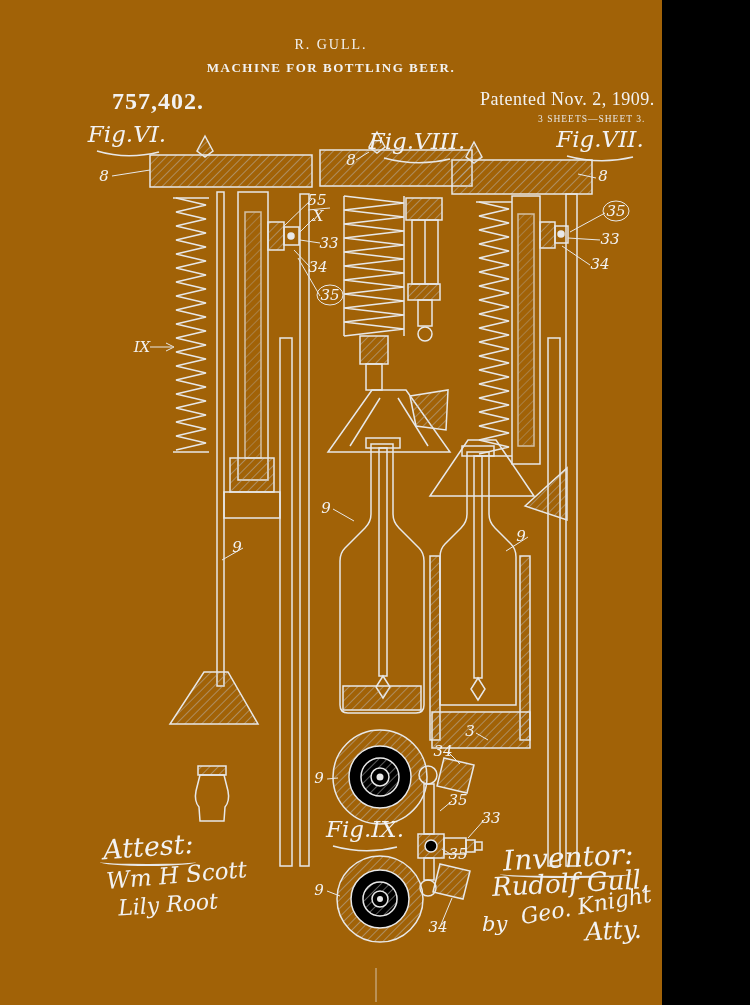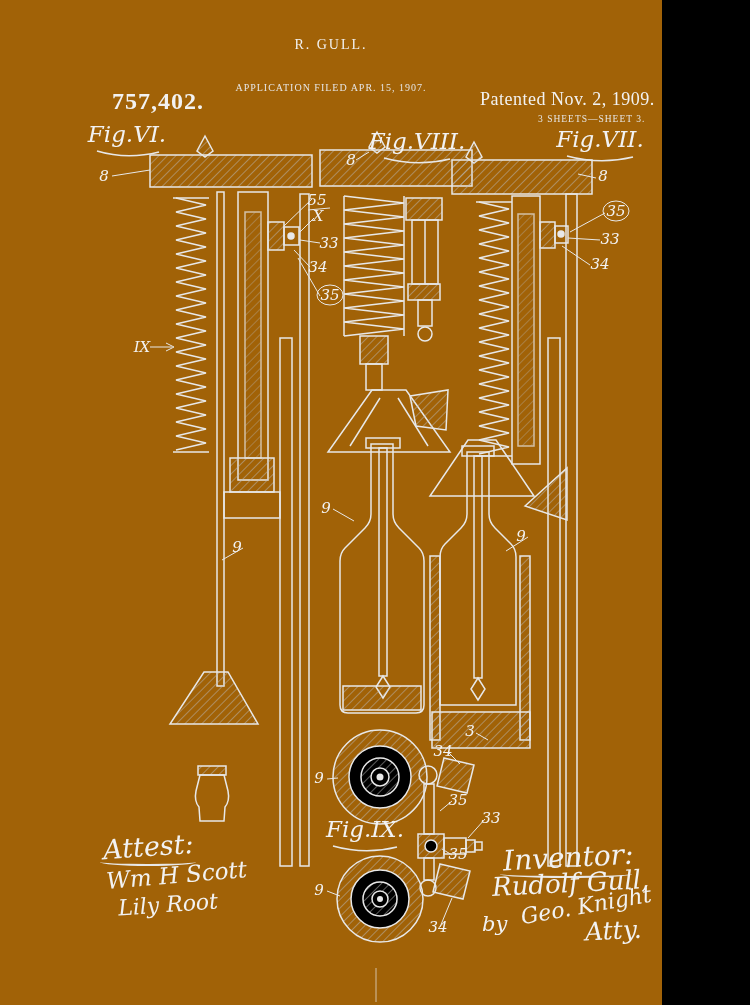--- a/index.html
+++ b/index.html
@@ -19,21 +19,21 @@
   .sig { white-space:nowrap; }
   .flourish { border-bottom:2px solid #e8e8e8; border-radius:0 0 60% 60%; height:8px; }
   svg.drawing { position:absolute; left:0; top:0; width:750px; height:1005px; }
 </style>
 </head>
 <body>
 
 <div class="page">
 
   <div class="abs center-line hdr-name">R. GULL.</div>
-  <div class="abs center-line hdr-app">APPLICATION FILED APR. 15, 1907.</div>
+  <div class="abs center-line hdr-title">MACHINE FOR BOTTLING BEER.</div>
   <div class="abs patent-number">757,402.</div>
   <div class="abs patented">Patented Nov. 2, 1909.</div>
   <div class="abs sheet">3 SHEETS—SHEET 3.</div>
 
   <svg class="drawing" viewBox="0 0 750 1005">
     <defs>
       <pattern id="ht" width="6" height="6" patternUnits="userSpaceOnUse" patternTransform="rotate(45)">
         <line x1="0" y1="0" x2="0" y2="6" stroke="#b9b9b9" stroke-width="1"></line>
       </pattern>
       <path id="coilA" d="M0,0 l30,7 -30,7 30,7 -30,7 30,7 -30,7 30,7 -30,7 30,7 -30,7 30,7 -30,7 30,7 -30,7 30,7 -30,7 30,7 -30,7 30,7 -30,7 30,7 -30,7 30,7 -30,7 30,7 -30,7 30,7 -30,7 30,7 -30,7 30,7 -30,7 30,7 -30,7 30,7 -30,7"></path>

